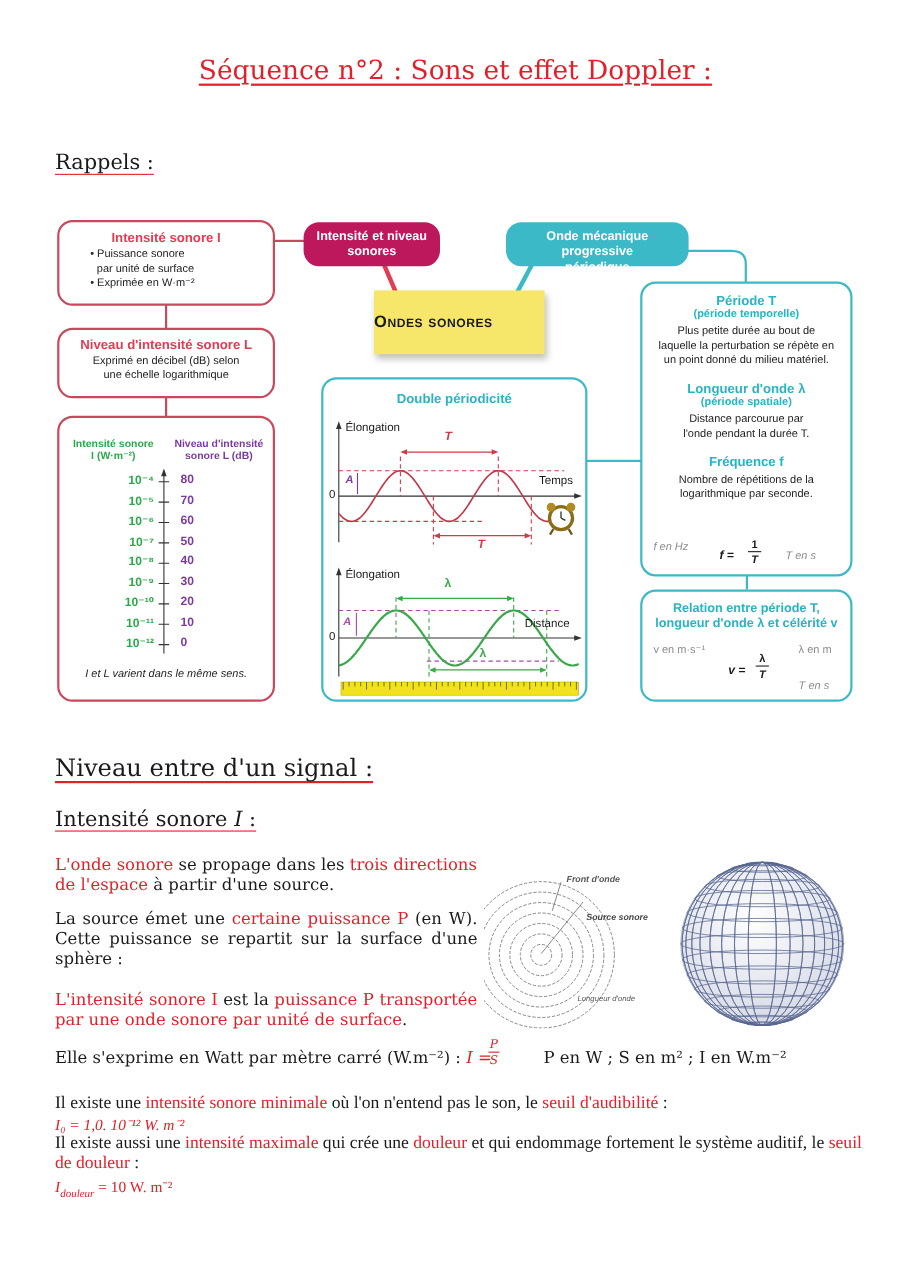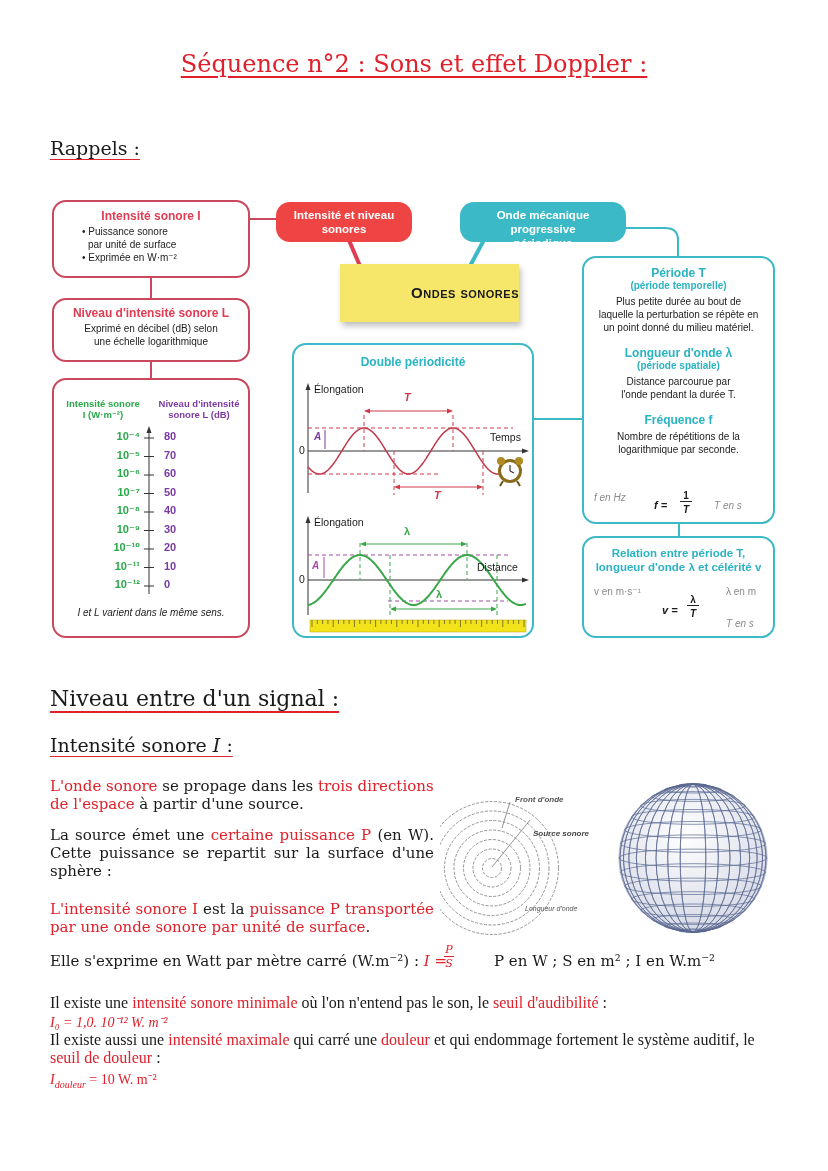--- a/index.html
+++ b/index.html
@@ -21,22 +21,22 @@
   .pink-title { color: #e03c52; font-weight: bold; font-size: 12px; }
   .teal-title { color: #2ab3c2; font-weight: bold; font-size: 12px; }
   .teal-sub { color: #2ab3c2; font-weight: bold; font-size: 10px; }
   .btxt { font-size: 10px; color: #222; line-height: 13px; }
   .pill { position: absolute; border-radius: 14px; color: #fff; font-weight: bold; font-size: 11.5px;
           text-align: center; font-family: "Liberation Sans", "DejaVu Sans", sans-serif; line-height: 14px;
           box-sizing: border-box; padding-top: 6px; }
   .line { position: absolute; }
   .hl { height: 2px; }
   .vl { width: 2px; }
-  .ondes { position: absolute; left: 340px; top: 264px; width: 179px; height: 58px; background: #f6e76a;
-           box-shadow: 2px 4px 6px rgba(0,0,0,0.25); text-align: right; line-height: 58px;
+  .ondes { position: absolute; left: 340px; top: 264px; width: 155px; height: 58px; background: #f6e76a;
+           box-shadow: 2px 4px 6px rgba(0,0,0,0.25); text-align: left; line-height: 58px;
            font-family: "Liberation Sans", "DejaVu Sans", sans-serif; font-weight: bold; font-size: 15px; color: #1a1a1a;
            font-variant: small-caps; letter-spacing: 0.5px; }
   .scale-row { position: absolute; font-family: "Liberation Sans", "DejaVu Sans", sans-serif; font-weight: bold; font-size: 11px; }
   .green { color: #2aa84a; }
   .purple { color: #7a3aa0; }
   .gray { color: #8a8a8a; }
   .para { font-size: 15px; line-height: 18px; }
   .justify { text-align: justify; }
   .math { font-family: "DejaVu Serif", serif; font-style: italic; }
 </style>
@@ -52,21 +52,21 @@
 <svg class="abs" style="left:330px; top:238px;" width="180" height="30">
   <line x1="18" y1="0" x2="30" y2="28" stroke="#e03c52" stroke-width="4"></line>
   <line x1="155" y1="0" x2="140" y2="28" stroke="#3cb9c6" stroke-width="4"></line>
 </svg>
 <svg class="abs" style="left:610px; top:218px;" width="70" height="42">
   <path d="M2 10 H55 Q68 10 68 22 V42" fill="none" stroke="#3cb9c6" stroke-width="2"></path>
 </svg>
 <div class="line hl" style="left:532px; top:418px; width:52px; background:#3cb9c6;"></div>
 <div class="line vl" style="left:678px; top:522px; height:14px; background:#3cb9c6;"></div>
 
-<div class="pill" style="left:276px; top:202px; width:136px; height:40px; background:#ef4444;">Intensité et niveau sonores</div>
+<div class="pill" style="left:276px; top:202px; width:124px; height:40px; background:#be185d;">Intensité et niveau sonores</div>
 <div class="pill" style="left:460px; top:202px; width:166px; height:40px; background:#3cb9c6; padding-left:22px; padding-right:22px;">Onde mécanique progressive périodique</div>
 
 <div class="ondes">Ondes sonores</div>
 
 <div class="box pink" style="left:52px; top:200px; width:198px; height:78px;">
   <div class="pink-title" style="margin-top:7px;">Intensité sonore I</div>
   <div class="btxt" style="text-align:left; padding-left:28px; margin-top:2px;">
     <div>• Puissance sonore</div>
     <div style="padding-left:6px;">par unité de surface</div>
     <div>• Exprimée en W·m⁻²</div>
@@ -359,17 +359,17 @@
 </svg>
 <div class="abs sans" style="left:515px; top:795px; font-size:8px; font-style:italic; font-weight:bold; color:#555;">Front d'onde</div>
 <div class="abs sans" style="left:533px; top:829px; font-size:8px; font-style:italic; font-weight:bold; color:#444;">Source sonore</div>
 <div class="abs sans" style="left:525px; top:905px; font-size:7px; font-style:italic; color:#555;">Longueur d'onde</div>
 
 <div class="abs para" style="left:50px; top:994px; font-family:'Liberation Serif', serif; font-size:16px;">
   <span>Il existe une </span><span class="red">intensité sonore minimale</span><span> où l'on n'entend pas le son, le </span><span class="red">seuil d'audibilité</span><span> :</span>
 </div>
 <div class="abs red" style="left:50px; top:1012px; font-family:'Liberation Serif', serif; font-size:14px; font-style:italic;text-align:right;">I₀ = 1,0. 10⁻¹² W. m⁻²</div>
 <div class="abs para" style="left:50px; top:1031px; width:735px; font-family:'Liberation Serif', serif; font-size:16px;">
-  <span>Il existe aussi une </span><span class="red">intensité maximale</span><span> qui carré une </span><span class="red">douleur</span><span> et qui endommage fortement le système auditif, le </span><span class="red">seuil de douleur</span><span> :</span>
+  <span>Il existe aussi une </span><span class="red">intensité maximale</span><span> qui crée une </span><span class="red">douleur</span><span> et qui endommage fortement le système auditif, le </span><span class="red">seuil de douleur</span><span> :</span>
 </div>
 <div class="abs red" style="left:50px; top:1069px; font-family:'Liberation Serif', serif; font-size:14px;">
   <i>I</i><sub style="font-size:10px; font-style:italic;">douleur</sub><span> = 10 W. m⁻²</span>
 </div>
 
 </body></html>

